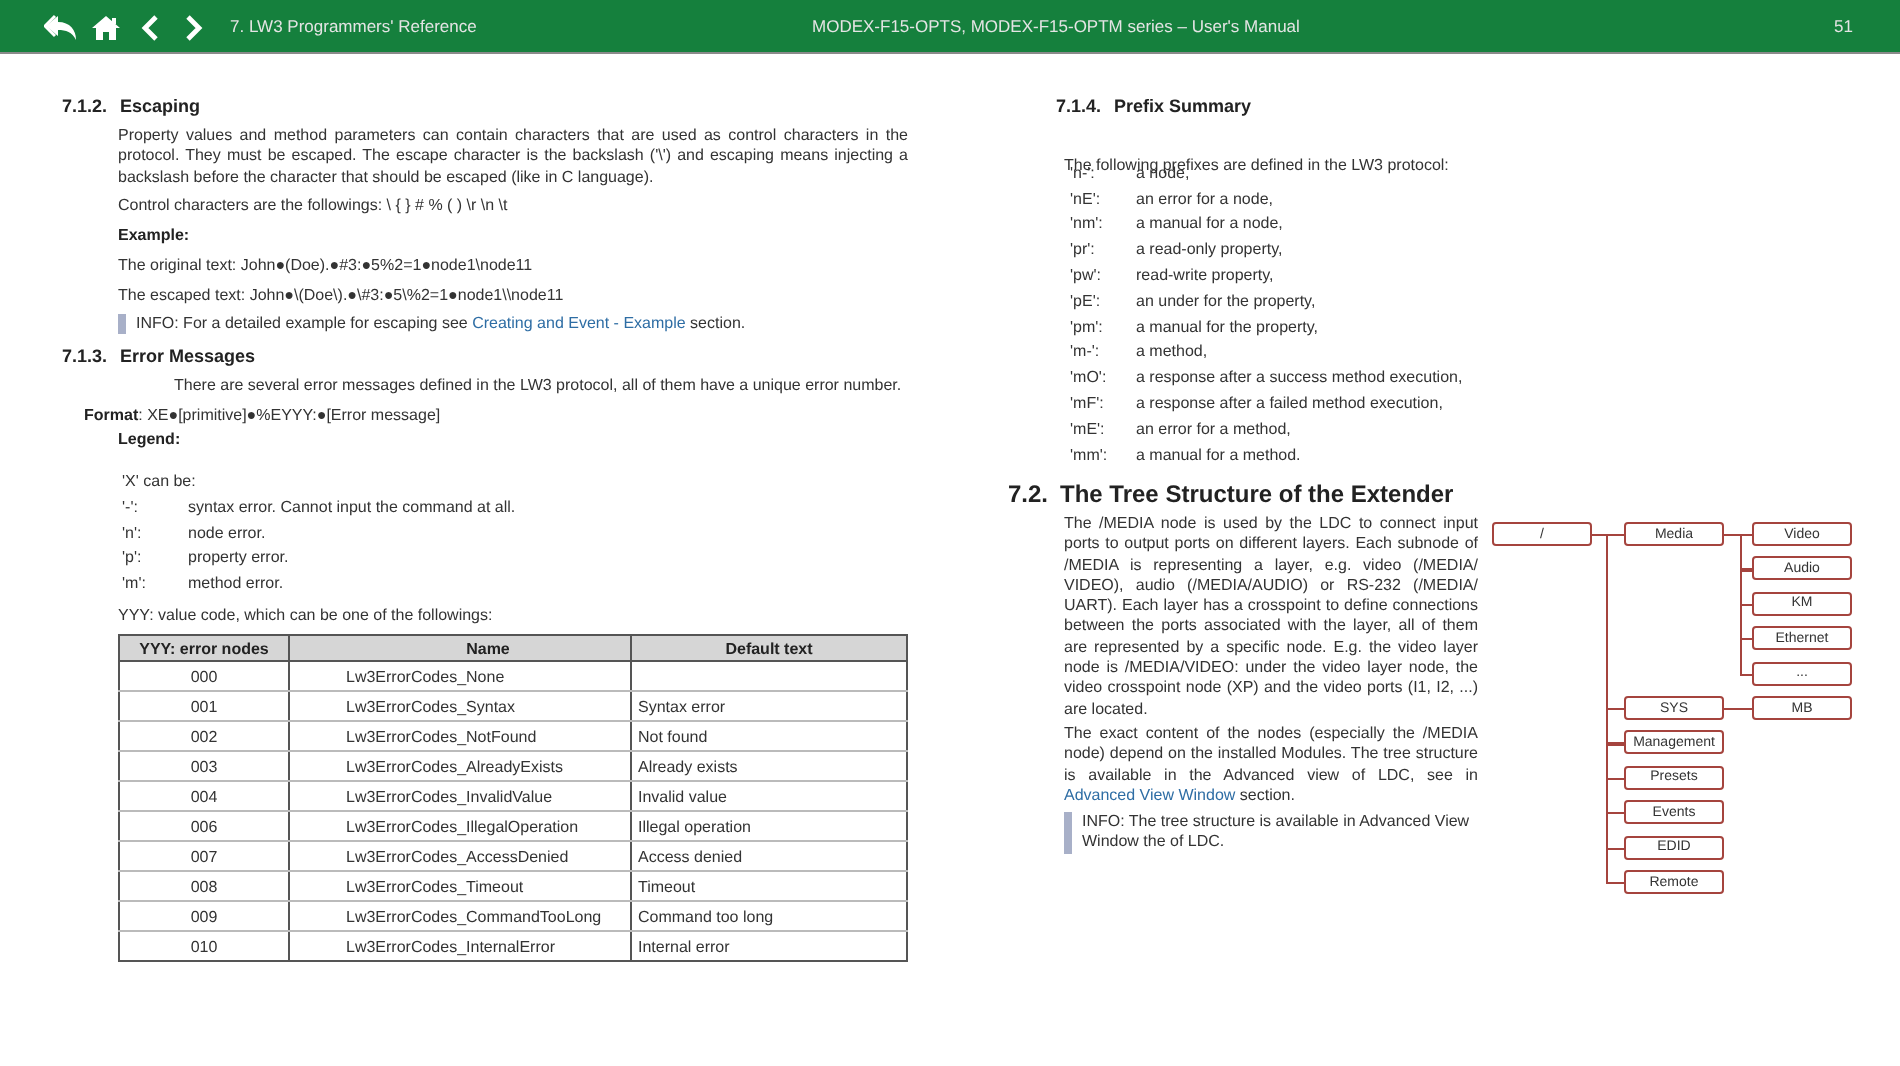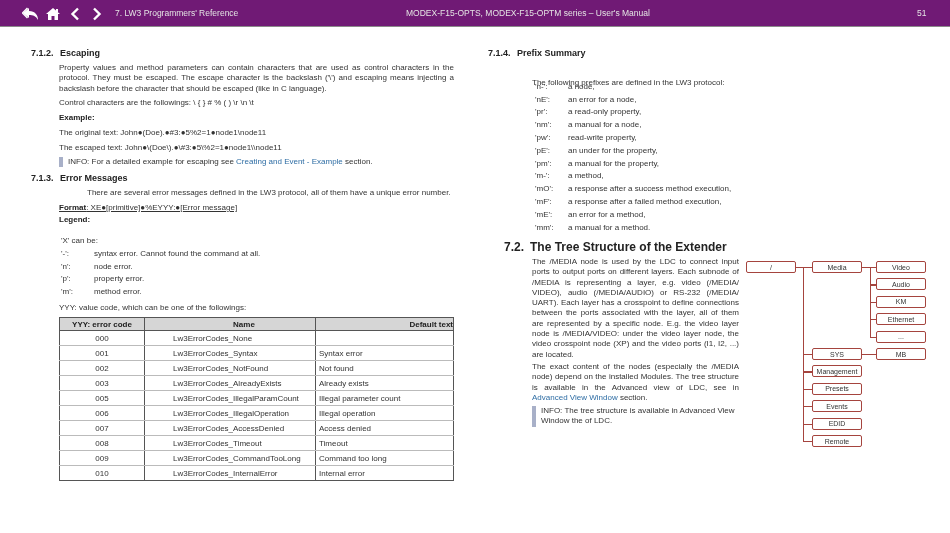--- a/index.html
+++ b/index.html
@@ -1,19 +1,19 @@
 <!DOCTYPE html>
 <html><head>
   <meta charset="utf-8">
   <style>
     * { box-sizing: border-box; margin: 0; padding: 0; }
     html, body { width: 950px; height: 533px; overflow: hidden; background: #ffffff; }
     body { font-family: "Liberation Sans", sans-serif; color: #222; position: relative; }
 
-    .topbar { position: absolute; left: 0; top: 0; width: 950px; height: 27px; background: #701a75; border-bottom: 1px solid #8a8a8a; }
+    .topbar { position: absolute; left: 0; top: 0; width: 950px; height: 27px; background: #15803d; border-bottom: 1px solid #8a8a8a; }
     .topbar .nav { position: absolute; left: 22px; top: 5px; display: flex; gap: 4px; align-items: center; }
     .topbar .nav span { display: inline-flex; width: 18px; height: 18px; align-items: center; justify-content: center; cursor: pointer; }
     .topbar .chapter { position: absolute; left: 115px; top: 8px; font-size: 8.5px; color: #e4e4e4; }
     .topbar .doc-title { position: absolute; left: 406px; top: 8px; font-size: 8.5px; color: #e4e4e4; }
     .topbar .page-num { position: absolute; left: 917px; top: 8px; font-size: 8.5px; color: #e4e4e4; }
 
     .h3 { position: absolute; font-weight: bold; font-size: 9px; color: #222; }
     .h3 .num { display: inline-block; width: 29px; }
     .h2 { position: absolute; font-weight: bold; font-size: 12px; color: #222; }
     .h2 .num { display: inline-block; width: 26px; }
@@ -29,21 +29,21 @@
     .deflist .row { display: flex; height: 12.8px; align-items: center; }
     .deflist .key { width: 33px; }
 
     table.err { position: absolute; left: 59px; top: 317px; width: 395px; border-collapse: collapse; font-size: 8px; color: #333; }
     table.err th { background: #d6d6d6; font-weight: bold; color: #222; height: 13px; border: 1px solid #555; }
     table.err td { height: 15px; border: 1px solid #555; border-top: 1px solid #bbb; border-bottom: 1px solid #bbb; padding-left: 3px; }
     table.err td.code { text-align: center; padding-left: 0; }
     table.err tr:last-child td { border-bottom: 1px solid #555; }
     table.err th:nth-child(1), table.err td:nth-child(1) { width: 85px; }
     table.err th:nth-child(2), table.err td:nth-child(2) { width: 171px; padding-left: 28px; }
-    table.err th:nth-child(3) { text-align: right; }
+    table.err th:nth-child(3) { text-align: center; }
     table.err th:nth-child(3), table.err td:nth-child(3) { border-right: 1px solid #555; }
 
     .tree { position: absolute; left: 745px; top: 258px; width: 205px; height: 195px; }
     .tree .node { position: absolute; height: 12px; border: 1.3px solid #a5443e; border-radius: 2px; font-size: 7px; color: #333; display: flex; align-items: center; justify-content: center; background: #fff; }
     .tree .line { position: absolute; background: #a5443e; }
   </style>
 </head>
 <body>
 
 <div class="topbar">
@@ -85,49 +85,49 @@
 <div class="p" style="left:59px; top:128px;">The original text: John●(Doe).●#3:●5%2=1●node1\node11</div>
 <div class="p" style="left:59px; top:143px;">The escaped text: John●\(Doe\).●\#3:●5\%2=1●node1\\node11</div>
 <div class="info" style="left:59px; top:157px;">
   <span>INFO: For a detailed example for escaping see </span><span class="link">Creating and Event - Example</span><span> section.</span>
 </div>
 
 <div class="h3" style="left:31px; top:173px;">
   <span class="num">7.1.3.</span><span>Error Messages</span>
 </div>
 <div class="p" style="left:59px; top:188px;margin-left:28px;">There are several error messages defined in the LW3 protocol, all of them have a unique error number.</div>
-<div class="p" style="left:59px; top:203px;text-decoration:underline;">
+<div class="p" style="left:42px; top:203px;">
   <span class="b">Format</span><span>: XE●[primitive]●%EYYY:●[Error message]</span>
 </div>
 <div class="p b" style="left:59px; top:215px;">Legend:</div>
 <div class="p" style="left:61px; top:236px;">'X' can be:</div>
 <div class="deflist" style="left:61px; top:247px;">
   <div class="row">
       <span class="key">'-':</span>
-      <span>syntax error. Cannot found the command at all.</span>
+      <span>syntax error. Cannot input the command at all.</span>
     </div>
   <div class="row">
       <span class="key">'n':</span>
       <span>node error.</span>
     </div>
   <div class="row">
       <span class="key">'p':</span>
       <span>property error.</span>
     </div>
   <div class="row">
       <span class="key">'m':</span>
       <span>method error.</span>
     </div>
 </div>
 <div class="p" style="left:59px; top:303px;">YYY: value code, which can be one of the followings:</div>
 
 <table class="err">
   <thead>
     <tr>
-      <th>YYY: error code</th>
+      <th>YYY: error nodes</th>
       <th>Name</th>
       <th>Default text</th>
     </tr>
   </thead>
   <tbody id="err-body">
       <tr>
         <td class="code">000</td>
         <td>Lw3ErrorCodes_None</td>
         <td></td>
       </tr>
@@ -140,23 +140,23 @@
         <td class="code">002</td>
         <td>Lw3ErrorCodes_NotFound</td>
         <td>Not found</td>
       </tr>
       <tr>
         <td class="code">003</td>
         <td>Lw3ErrorCodes_AlreadyExists</td>
         <td>Already exists</td>
       </tr>
       <tr>
-        <td class="code">005</td>
-        <td>Lw3ErrorCodes_IllegalParamCount</td>
-        <td>Illegal parameter count</td>
+        <td class="code">004</td>
+        <td>Lw3ErrorCodes_InvalidValue</td>
+        <td>Invalid value</td>
       </tr>
       <tr>
         <td class="code">006</td>
         <td>Lw3ErrorCodes_IllegalOperation</td>
         <td>Illegal operation</td>
       </tr>
       <tr>
         <td class="code">007</td>
         <td>Lw3ErrorCodes_AccessDenied</td>
         <td>Access denied</td>
@@ -172,40 +172,40 @@
         <td>Command too long</td>
       </tr>
       <tr>
         <td class="code">010</td>
         <td>Lw3ErrorCodes_InternalError</td>
         <td>Internal error</td>
       </tr>
     </tbody>
 </table>
 
-<div class="h3" style="left:488px; top:48px;">
+<div class="h3" style="left:528px; top:48px;">
   <span class="num">7.1.4.</span><span>Prefix Summary</span>
 </div>
 <div class="p" style="left:532px; top:78px;text-align:right;">The following prefixes are defined in the LW3 protocol:</div>
 <div class="deflist" id="prefix-list" style="left:535px; top:80px;">
     <div class="row">
       <span class="key">'n-':</span>
       <span>a node,</span>
     </div>
     <div class="row">
       <span class="key">'nE':</span>
       <span>an error for a node,</span>
     </div>
     <div class="row">
+      <span class="key">'nm':</span>
+      <span>a manual for a node,</span>
+    </div>
+    <div class="row">
       <span class="key">'pr':</span>
       <span>a read-only property,</span>
-    </div>
-    <div class="row">
-      <span class="key">'nm':</span>
-      <span>a manual for a node,</span>
     </div>
     <div class="row">
       <span class="key">'pw':</span>
       <span>read-write property,</span>
     </div>
     <div class="row">
       <span class="key">'pE':</span>
       <span>an under for the property,</span>
     </div>
     <div class="row">

